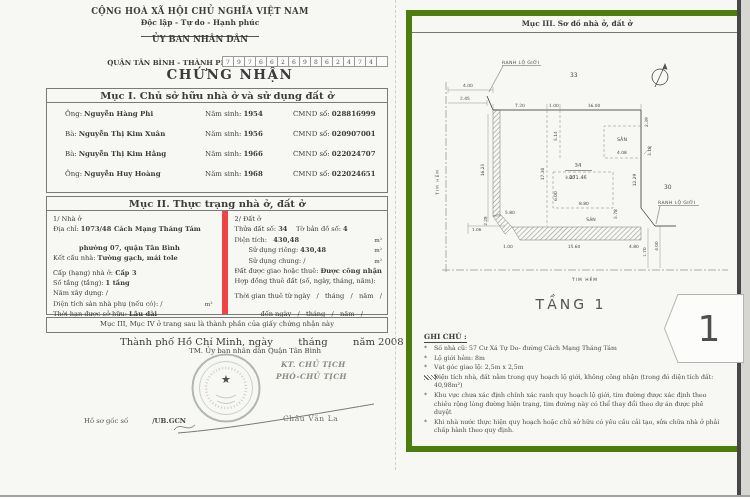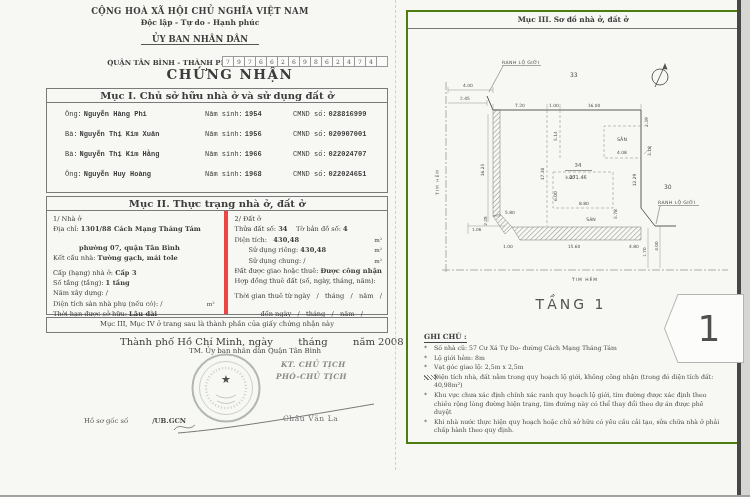--- a/index.html
+++ b/index.html
@@ -2,58 +2,58 @@
 <html><head>
 <meta charset="utf-8">
 <style>
   html,body{margin:0;padding:0;background:#fff;}
   .page{position:relative;width:750px;height:500px;background:#f7f7f4;overflow:hidden;
         font-family:"DejaVu Serif",serif;color:#3c3c3c;}
   
   .lp-header{position:absolute;left:20px;top:6px;width:360px;text-align:center;}
   .nh1{font-size:8.5px;font-weight:bold;letter-spacing:.3px;}
   .nh2{font-size:7.5px;font-weight:bold;margin-top:2px;}
-  .nh2 span{border-bottom:1px solid #555;padding-bottom:17px;}
+  .nh2 span{border-bottom:1px solid #555;padding-bottom:9px;}
   .nh3{font-size:8.5px;font-weight:bold;margin-top:7px;}
   .nh4{font-size:7px;font-weight:bold;margin-top:14px;}
   .serial{position:absolute;left:222px;top:56px;display:flex;border-left:1px solid #999;}
   .serial span{width:10px;height:9px;border:1px solid #999;border-left:none;
                font-size:6px;line-height:9px;text-align:center;color:#555;background:#fbfbf9;}
   .cert-title{position:absolute;left:30px;top:66px;width:400px;text-align:center;
               font-size:13.5px;font-weight:bold;letter-spacing:1.5px;}
   .box{position:absolute;border:1px solid #7a7a7a;}
   .box-h{border-bottom:1px solid #7a7a7a;text-align:center;font-weight:bold;
          font-size:10px;line-height:13px;height:13px;}
   .owners{padding:7px 0 0 18px;}
-  .owner-row{display:flex;font-size:7px;line-height:8px;margin-bottom:12px;font-family:Liberation Mono, monospace;}
+  .owner-row{display:flex;font-size:7px;line-height:8px;margin-bottom:12px;}
   .o-who{width:140px;}
   .o-birth{width:88px;}
   .owner-row b{margin-left:2px;}
   .cols{display:flex;height:103px;}
-  .col-house{width:178px;border-right:4px solid #ef4444;padding:3px 10px 0 6px;}
+  .col-house{width:178px;border-right:6px solid #ef4444;padding:3px 10px 0 6px;}
   .col-land{flex:1;padding:3px 5px 0 6px;}
   .ln{font-size:6.6px;line-height:10.4px;}
   .ln b{letter-spacing:.1px;}
   .u{float:right;font-size:5.8px;}
   .ind{padding-left:14px;}
   .ind2{padding-left:26px;margin-top:8px;}
   .pre{white-space:pre;}
   .gap{margin-top:4px;}
   .cross-note{text-align:center;font-size:6.8px;line-height:13px;}
   .date-line{position:absolute;left:120px;top:336px;width:270px;text-align:center;
              font-size:10px;white-space:pre;}
   .tm-line{position:absolute;left:120px;top:347px;width:270px;text-align:center;font-size:7px;}
   .kt-block{position:absolute;left:281px;top:360px;font-size:7.4px;font-style:italic;
             color:#8b8b84;letter-spacing:.4px;font-weight:bold;}
   .kt-block div:last-child{margin-top:3px;margin-left:-5px;}
   .signer-name{position:absolute;left:283px;top:414px;font-size:7.5px;color:#6e6e6e;letter-spacing:.6px;}
   .dossier{position:absolute;left:84px;top:417px;font-size:6.8px;color:#555;}
   .dossier b{margin-left:24px;color:#4a4a4a;}
   
-  .p2-box{position:absolute;left:406px;top:10px;width:330px;height:430px;border:2px solid #4d7c0f;}
+  .p2-box{position:absolute;left:406px;top:10px;width:330px;height:430px;border:6px solid #4d7c0f;}
   .p2-head{border-bottom:1px solid #767676;text-align:center;font-weight:bold;
            font-size:7.4px;line-height:16px;height:16px;}
   .floor-caption{position:absolute;left:406px;top:296px;width:330px;text-align:center;
                  font-family:"DejaVu Sans",sans-serif;font-size:14px;letter-spacing:3px;color:#555;}
   .notes{position:absolute;left:424px;top:332px;width:298px;}
   .notes-h{font-size:7.2px;font-weight:bold;margin-bottom:3px;}
   .notes-h span{border-bottom:1px solid #444;padding-bottom:.5px;}
   .note-item{display:flex;font-size:6.2px;line-height:8.6px;color:#4a4a4a;margin-bottom:1px;}
   .nb{width:10px;flex:none;}
   .nt{flex:1;}
@@ -129,21 +129,21 @@
         <span><span>CMND số:</span><b>022024651</b></span>
       </div>
     </div>
   </div>
 
   <div class="box" style="left:46px;top:196px;width:340px;height:117px;">
     <div class="box-h">Mục II. Thực trạng nhà ở, đất ở</div>
     <div class="cols">
       <div class="col-house">
         <div class="ln">1/ Nhà ở</div>
-        <div class="ln"><span>Địa chỉ:</span> <b>1301/88 Cách Mạng Tháng Tám</b></div>
+        <div class="ln"><span>Địa chỉ:</span> <b>1073/48 Cách Mạng Tháng Tám</b></div>
         <div class="ln ind2"><b>phường 07, quận Tân Bình</b></div>
         <div class="ln"><span>Kết cấu nhà:</span> <b>Tường gạch, mái tole</b></div>
         <div class="ln gap"><span>Cấp (hạng) nhà ở:</span> <b>Cấp 3</b></div>
         <div class="ln"><span>Số tầng (tầng):</span> <b>1 tầng</b></div>
         <div class="ln"><span>Năm xây dựng:</span> <span>/</span></div>
         <div class="ln"><span class="u">m²</span><span>Diện tích sàn nhà phụ (nếu có): /</span></div>
         <div class="ln"><span>Thời hạn được sở hữu:</span> <b>Lâu dài</b></div>
       </div>
       <div class="col-land">
         <div class="ln">2/ Đất ở</div>

